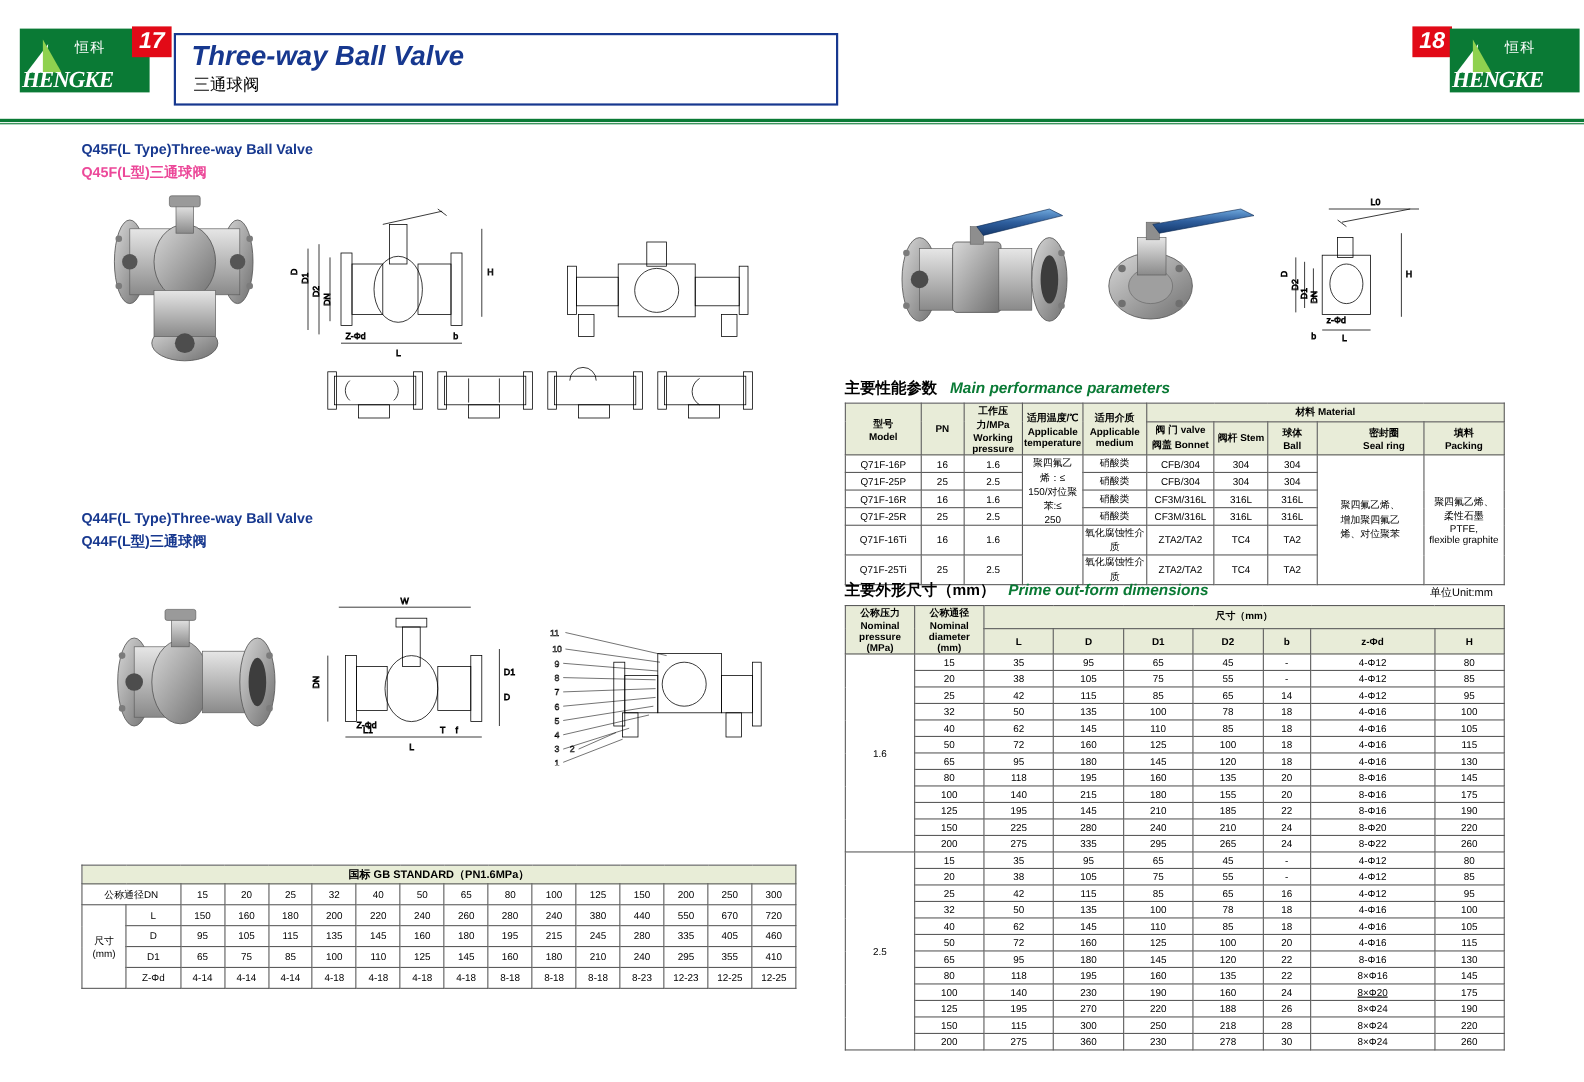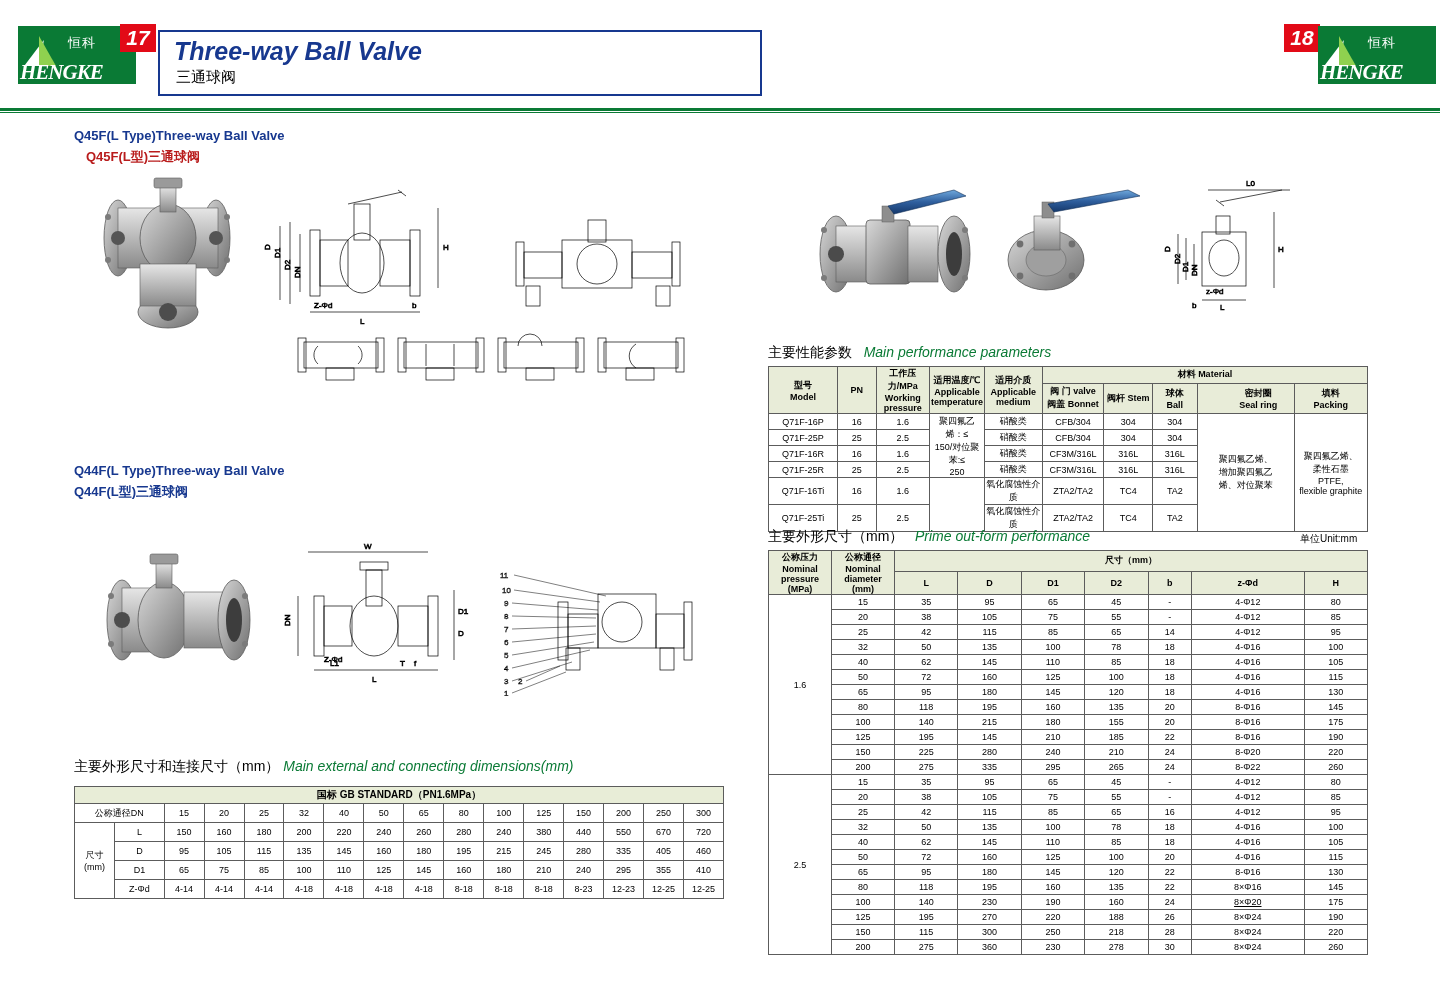--- a/index.html
+++ b/index.html
@@ -33,21 +33,21 @@
   .t-cn{position:absolute;left:16px;top:36px;font-size:15px;color:#000;}
   .t-cn.small{font-size:13px;top:37px;}
 
   .hdr-rule{position:absolute;left:0;top:108px;width:1440px;height:3px;background:#0a7a35;}
   .hdr-rule2{position:absolute;left:0;top:112px;width:1440px;height:1px;background:#0a7a35;}
 
   
   .cap{position:absolute;font-size:13px;font-weight:bold;color:#17388f;}
   .cap.cn{color:#000;font-weight:bold;}
 
-  .greenhead{position:absolute;font-size:14px;font-weight:normal;color:#0a7a35;font-style:italic;}
+  .greenhead{position:absolute;font-size:14px;font-weight:bold;color:#0a7a35;font-style:italic;}
   .greenhead .cnpart{color:#000;font-style:normal;}
   .unitnote{position:absolute;font-size:10px;color:#000;}
 
   
   table{border-collapse:collapse;font-size:9px;}
   table td,table th{border:1px solid #5c5c5c;text-align:center;vertical-align:middle;padding:0;}
   .tbl-head td{background:#e8ecd8;font-weight:bold;}
   .olive{background:#e8edd7;}
   .tbl-wrap{position:absolute;}
 
@@ -89,21 +89,21 @@
       </div>
       <div class="logo-cn">恒科</div>
       <div class="logo-en">HENGKE</div>
     </div>
 
     <div class="hdr-rule"></div>
     <div class="hdr-rule2"></div>
   </div>
 
   <div class="cap" style="left:74px;top:128px;">Q45F(L Type)Three-way Ball Valve</div>
-  <div class="cap cn" style="left:74px;top:148px;color:#b91c1c;margin-left:12px;">Q45F(L型)三通球阀</div>
+  <div class="cap cn" style="left:74px;top:148px;color:#ec4899;">Q45F(L型)三通球阀</div>
 
   <div class="photo" style="left:88px;top:172px;">
     <svg width="180" height="170" viewBox="0 0 180 170">
       <defs>
         <linearGradient id="gA" x1="0" y1="0" x2="1" y2="1">
           <stop offset="0%" stop-color="#d8d8d8"></stop>
             <stop offset="45%" stop-color="#a9a9a9"></stop>
             <stop offset="100%" stop-color="#6f6f6f"></stop>
         </linearGradient>
         <linearGradient id="gB" x1="0" y1="0" x2="0" y2="1">
@@ -280,24 +280,20 @@
         <text class="dimtxt" x="4" y="128">3</text>
           <line x1="12" y1="125" x2="72" y2="106"></line>
         <text class="dimtxt" x="18" y="128">2</text>
           <line x1="26" y1="125" x2="60" y2="110"></line>
         <text class="dimtxt" x="4" y="140">1</text>
           <line x1="12" y1="137" x2="66" y2="116"></line>
       </g>
     </svg>
   </div>
 
-  <div class="greenhead" style="left:74px;top:758px;">
-    <span class="cnpart">主要外形尺寸和连接尺寸（mm）</span>
-    <span>Main external and connecting dimensions(mm)</span>
-  </div>
 
   <div class="tbl-wrap" style="left:74px;top:786px;">
     <table id="left-table" style="width:650px;">
         <tbody>
           <tr>
             <td class="olive" colspan="16" style="height:16px;font-weight:bold;font-size:10px;">国标 GB STANDARD（PN1.6MPa）</td>
           </tr>
           <tr>
             <td colspan="2" style="height:18px;width:90px;font-size:9px;">公称通径DN</td>
             <td style="width:40px;">15</td>
@@ -534,21 +530,21 @@
             <td>TC4</td>
             <td>TA2</td>
           </tr>
         </tbody>
       </table>
   </div>
 
   <div class="greenhead" style="left:768px;top:528px;">
     <span class="cnpart">主要外形尺寸（mm）</span>
     &nbsp;
-    <span>Prime out-form performance</span>
+    <span>Prime out-form dimensions</span>
   </div>
   <div class="unitnote" style="left:1300px;top:532px;">单位Unit:mm</div>
 
   <div class="tbl-wrap" style="left:768px;top:550px;">
     <table id="right-table" style="width:600px;">
         <tbody>
           <tr class="tbl-head">
             <td rowspan="2" style="width:62px;height:34px;">公称压力<br>Nominal<br>pressure<br>(MPa)</td>
             <td rowspan="2" style="width:62px;">公称通径<br>Nominal<br>diameter<br>(mm)</td>
             <td colspan="7" style="height:14px;">尺寸（mm）</td>

